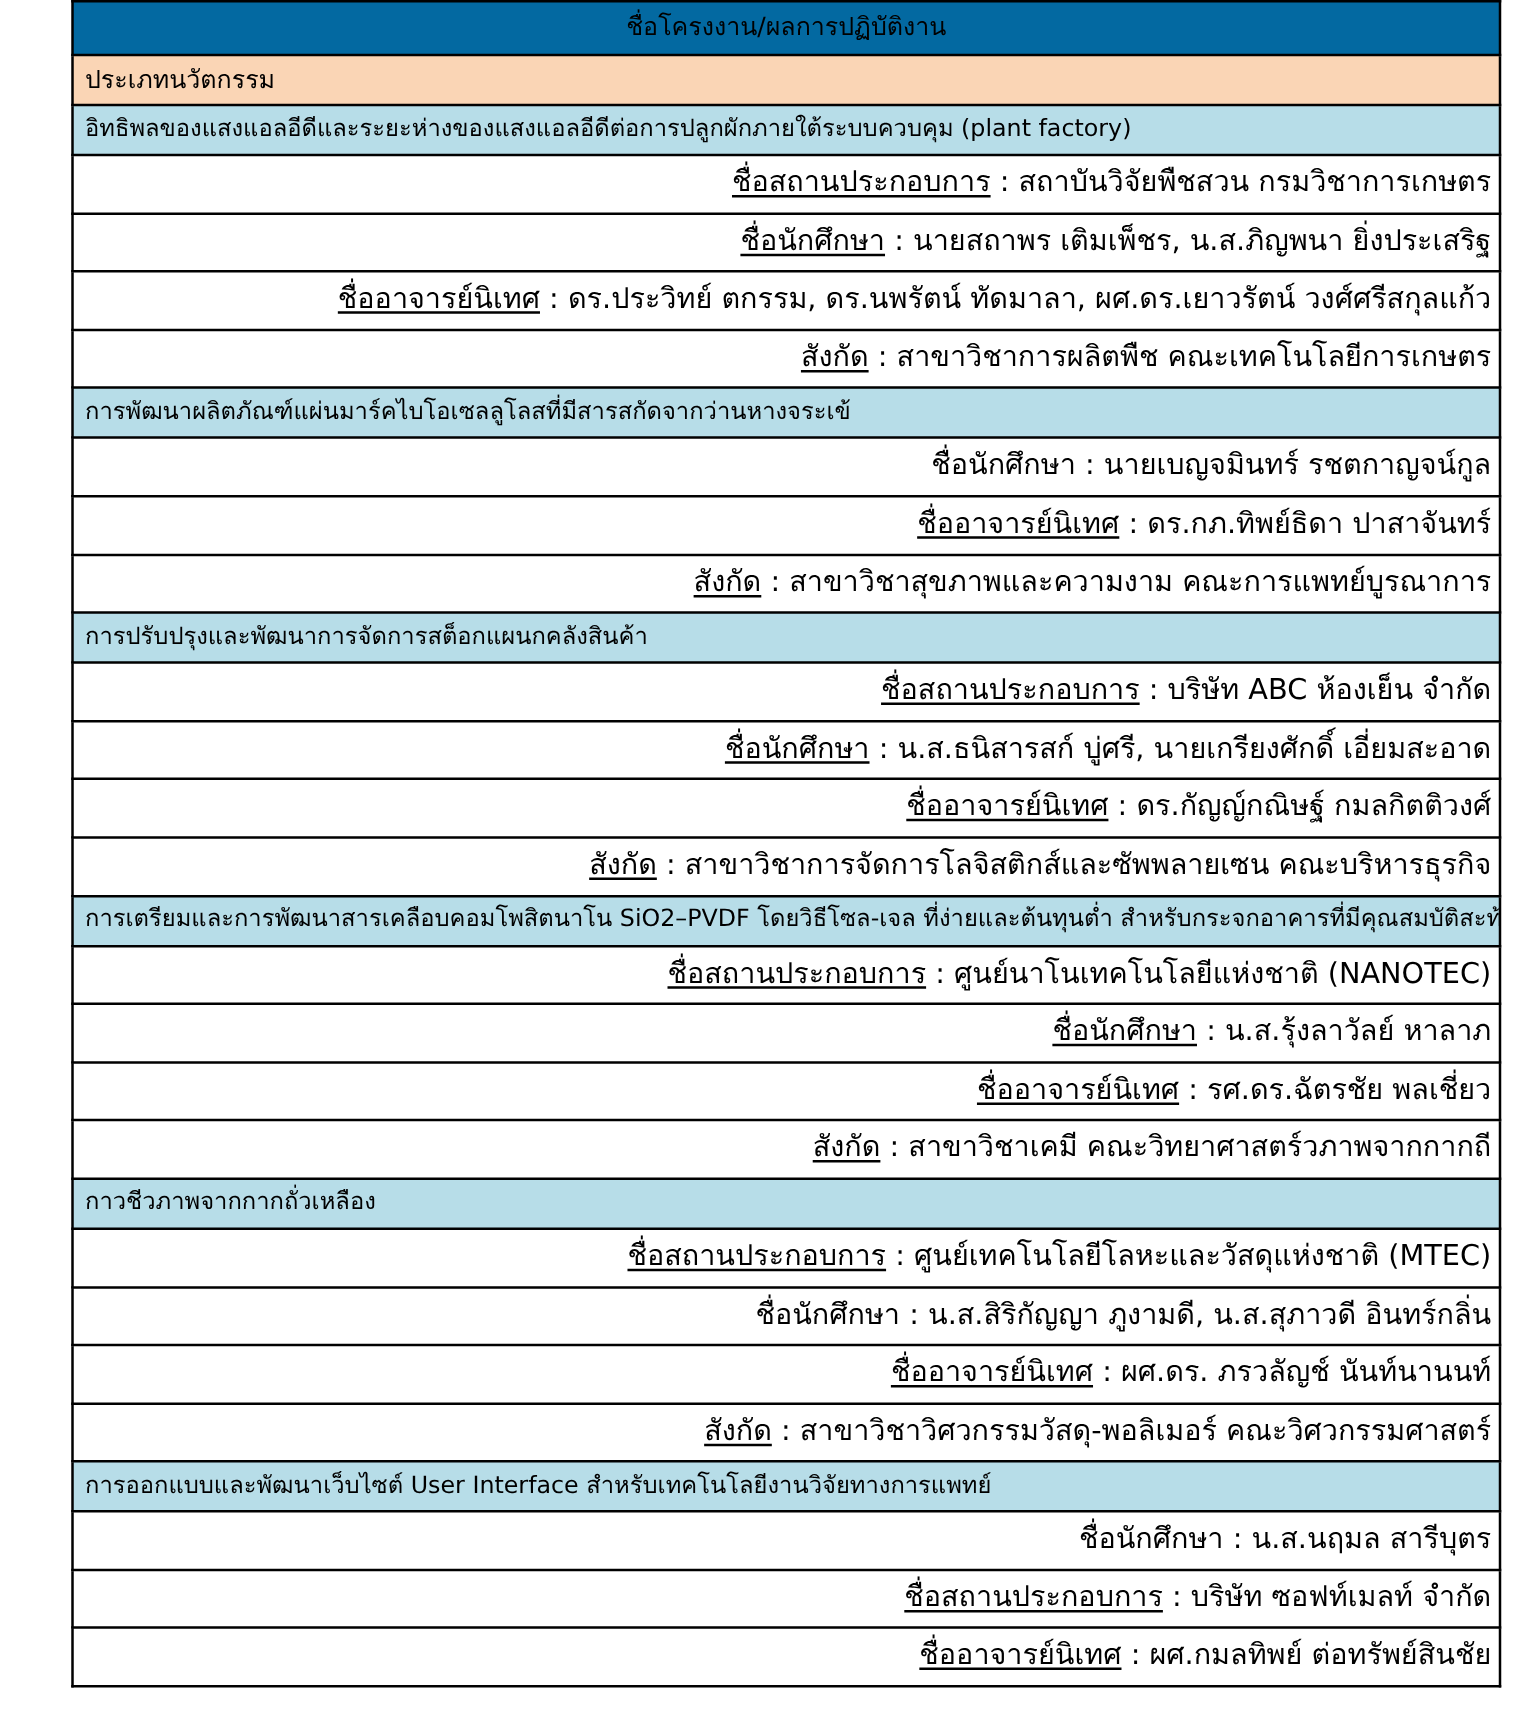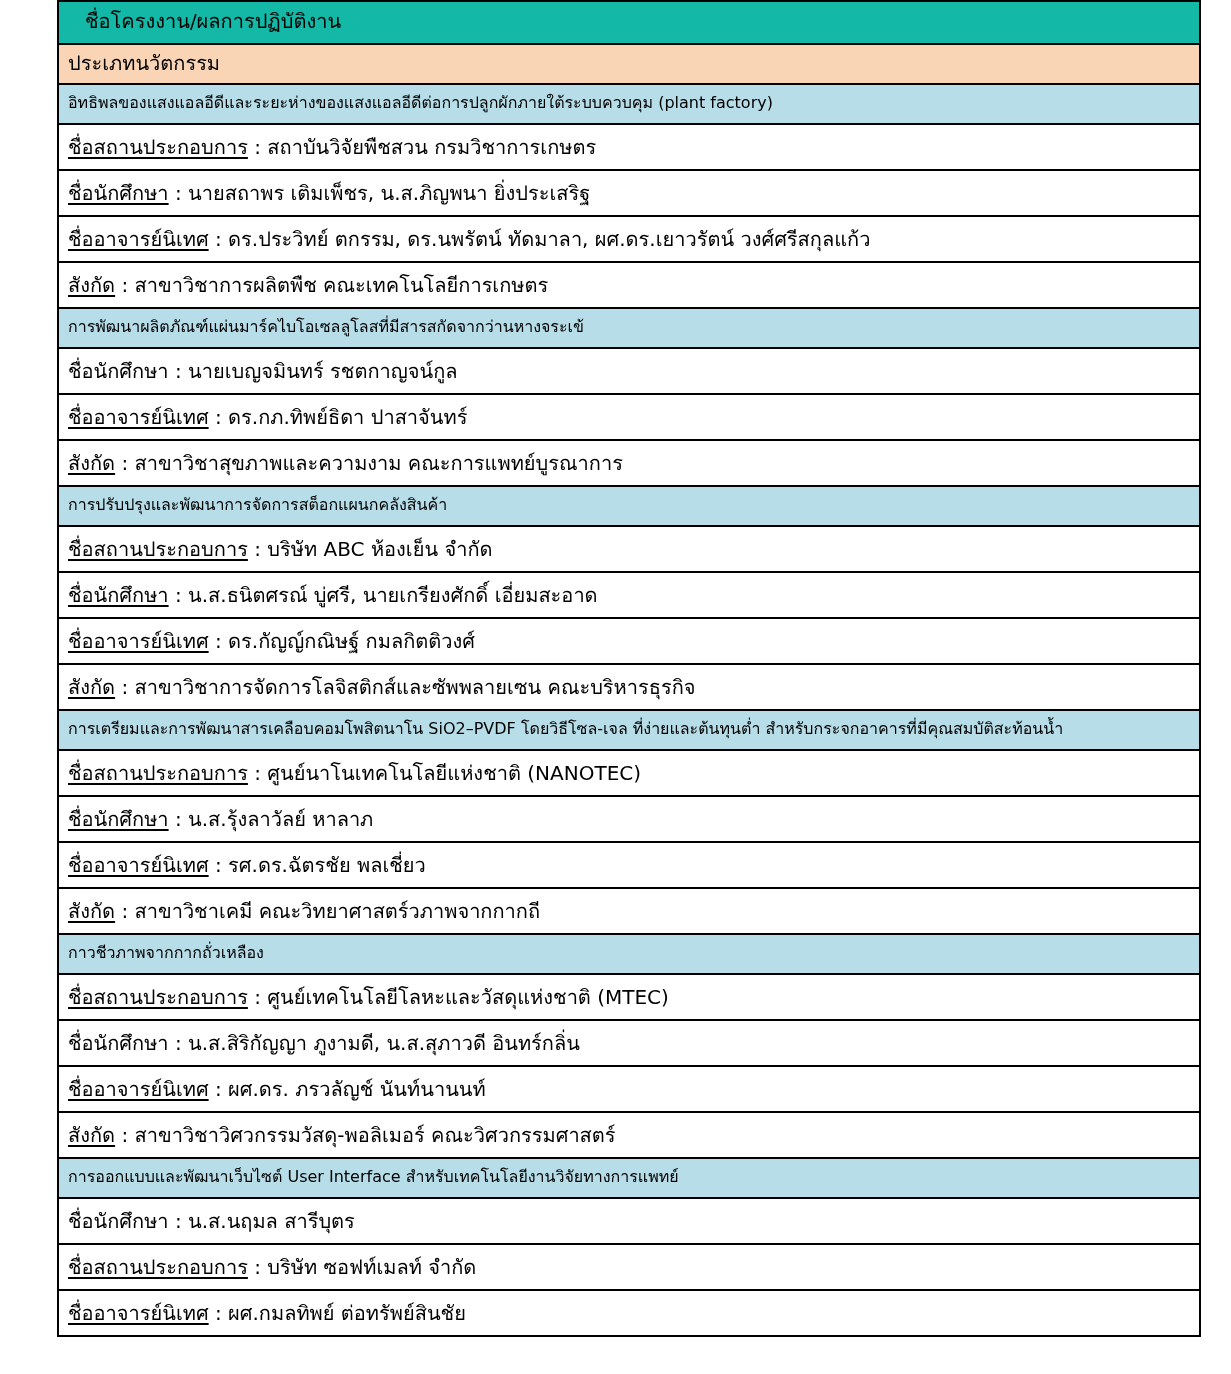--- a/index.html
+++ b/index.html
@@ -34,23 +34,22 @@
 
   .doc-table td {
     border: 2.5px solid #000000;
     padding: 0;
     vertical-align: middle;
   }
 
   
   .row-title td {
     height: 41px;
-    text-align: left;
-    background: #14b8a6;
-    padding-left: 20px;
+    text-align: center;
+    background: #0369a1;
   }
   .row-title .cell-inner {
     font-size: 20px;
     line-height: 1.15;
     padding: 7px 6px 9px 6px;
     white-space: nowrap;
   }
 
   
   .row-category td {
@@ -64,38 +63,38 @@
     text-align: left;
     white-space: nowrap;
   }
 
   
   .row-project td {
     background: #B7DDE8;
     height: 38px;
   }
   .row-project .cell-inner {
-    font-size: 16px;
+    font-size: 19px;
     line-height: 1.15;
     padding: 6px 4px 7px 9px;
     text-align: left;
     white-space: nowrap;
     overflow: hidden;
   }
 
   
   .row-detail td {
     background: #ffffff;
     height: 44px;
   }
   .row-detail .cell-inner {
-    font-size: 20px;
+    font-size: 23px;
     line-height: 1.2;
     padding: 8px 6px 9px 9px;
-    text-align: left;
+    text-align: right;
     white-space: nowrap;
   }
 
   .lbl {
     display: inline;
   }
   .lbl.underlined {
     text-decoration: underline;
     text-underline-offset: 3px;
   }
@@ -174,21 +173,21 @@
             <div class="cell-inner"><span>การปรับปรุงและพัฒนาการจัดการสต็อกแผนกคลังสินค้า</span></div>
           </td>
         </tr>
         <tr class="row-detail">
           <td>
             <div class="cell-inner"><span class="lbl underlined">ชื่อสถานประกอบการ</span> <span>:</span> <span class="val">บริษัท ABC ห้องเย็น จำกัด</span></div>
           </td>
         </tr>
         <tr class="row-detail">
           <td>
-            <div class="cell-inner"><span class="lbl underlined">ชื่อนักศึกษา</span> <span>:</span> <span class="val">น.ส.ธนิตศรณ์ บู่ศรี, นายเกรียงศักดิ์ เอี่ยมสะอาด</span></div>
+            <div class="cell-inner"><span class="lbl underlined">ชื่อนักศึกษา</span> <span>:</span> <span class="val">น.ส.ธนิสารสก์ บู่ศรี, นายเกรียงศักดิ์ เอี่ยมสะอาด</span></div>
           </td>
         </tr>
         <tr class="row-detail">
           <td>
             <div class="cell-inner"><span class="lbl underlined">ชื่ออาจารย์นิเทศ</span> <span>:</span> <span class="val">ดร.กัญญ์กณิษฐ์  กมลกิตติวงศ์</span></div>
           </td>
         </tr>
         <tr class="row-detail">
           <td>
             <div class="cell-inner"><span class="lbl underlined">สังกัด</span> <span>:</span> <span class="val">สาขาวิชาการจัดการโลจิสติกส์และซัพพลายเซน  คณะบริหารธุรกิจ</span></div>

